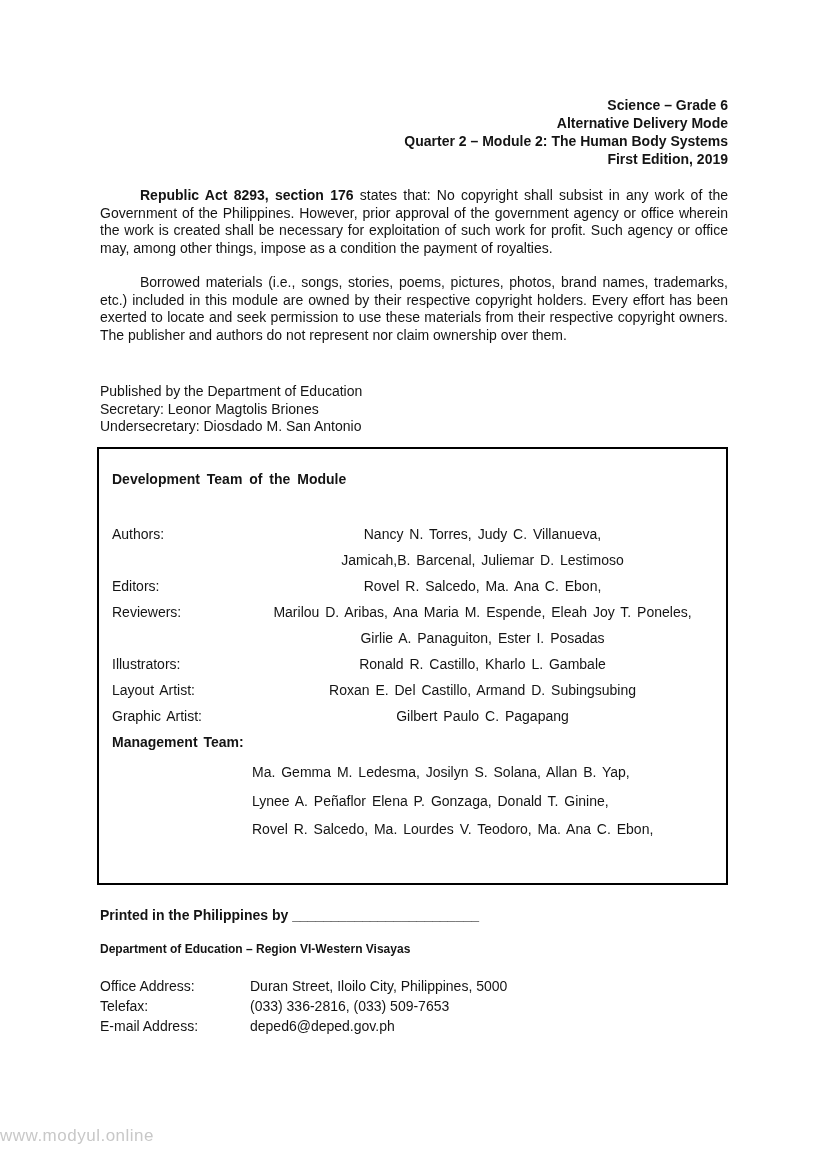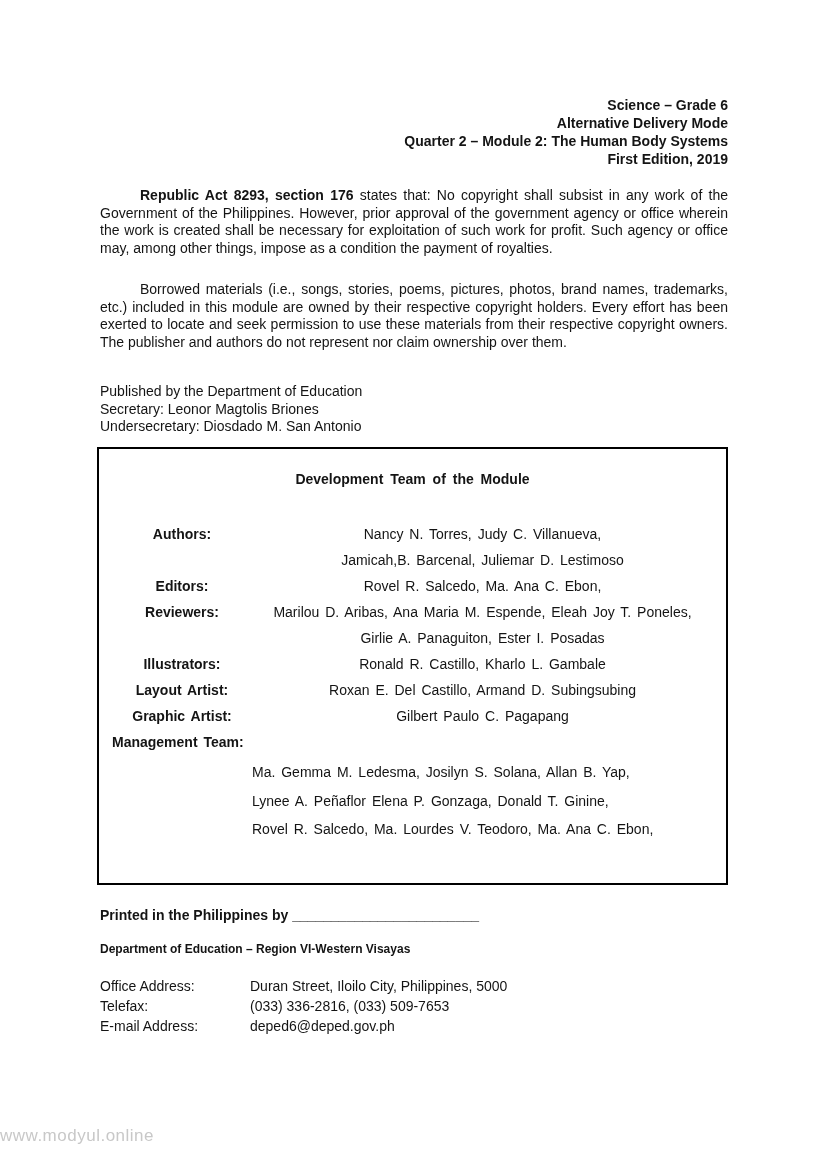--- a/index.html
+++ b/index.html
@@ -32,21 +32,21 @@
     position: absolute;
     left: 100px;
     width: 628px;
     margin: 0;
     font-size: 14px;
     line-height: 17.5px;
     text-align: justify;
     text-indent: 40px;
   }
   .para-1 { top: 187px; }
-  .para-2 { top: 274px; margin-top: 7px; }
+  .para-2 { top: 274px; }
 
   .publisher-block {
     position: absolute;
     left: 100px;
     top: 383px;
     width: 628px;
     font-size: 14px;
     line-height: 17.5px;
   }
 
@@ -54,35 +54,33 @@
     position: absolute;
     left: 97px;
     top: 447px;
     width: 601px;
     height: 395px;
     border: 2px solid #000000;
     padding: 22px 13px 17px 13px;
     font-size: 14px;
   }
   .team-title {
-    text-align: center;
     font-weight: bold;
     word-spacing: 3px;
     margin-bottom: 34px;
   }
   .trow {
     display: flex;
     line-height: 26px;
   }
   .tlbl {
     width: 140px;
     flex: 0 0 140px;
-    font-weight: bold;
-    word-spacing: 2px;
-    text-align: center;
+    font-weight: normal;
+    word-spacing: 2px;
   }
   .tval {
     flex: 1;
     word-spacing: 2px;
     text-align: center;
   }
   .mgmt-label {
     font-weight: bold;
     line-height: 26px;
     word-spacing: 2px;

